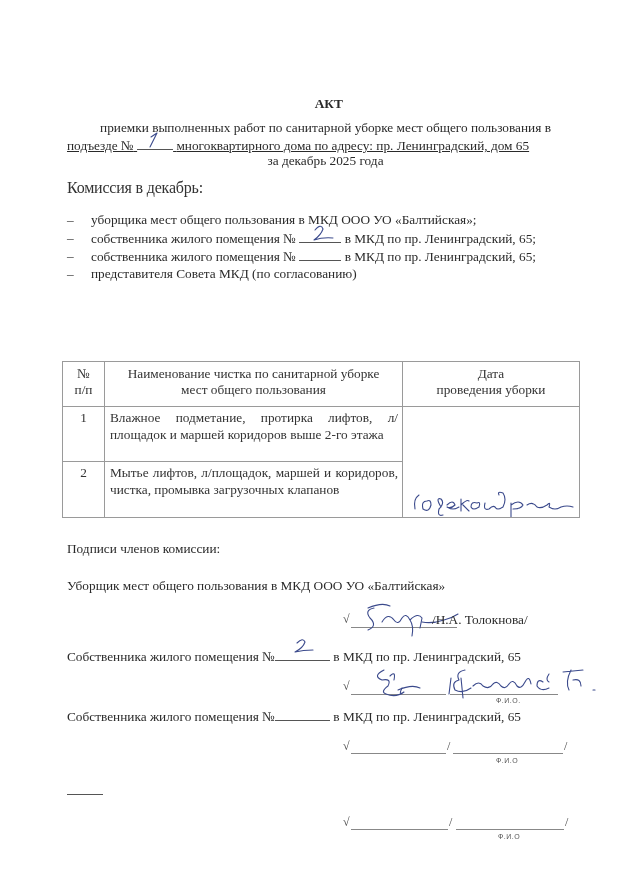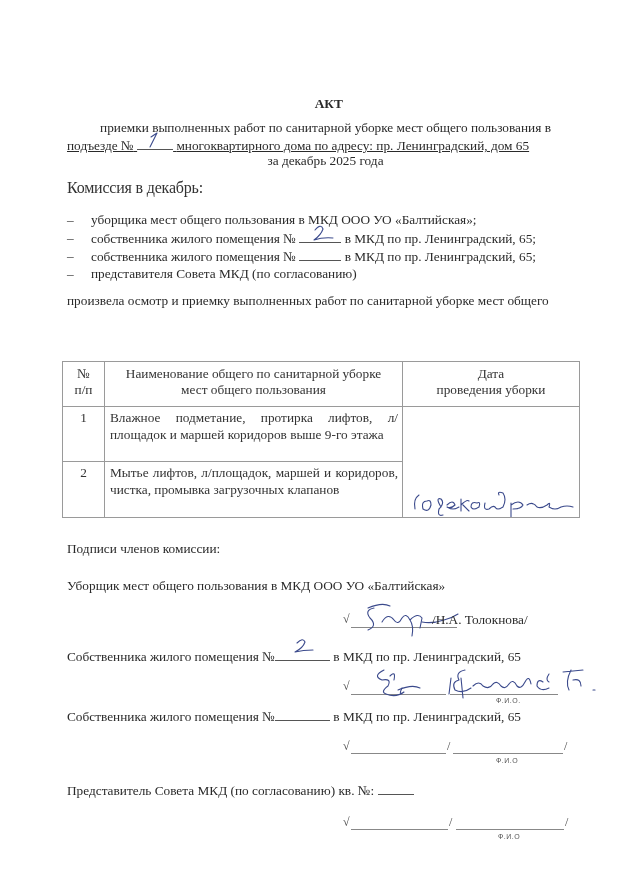--- a/index.html
+++ b/index.html
@@ -77,42 +77,41 @@
       <span>в МКД по пр. Ленинградский, 65;</span>
     </span>
   </div>
   <div class="list-item" style="top:54px;">
     <span class="dash">–</span>
     <span class="txt">представителя Совета МКД (по согласованию)</span>
   </div>
 </div>
 
 <div class="abs t13 para">
-  <div>произвела осмотр и приемку выполненных работ по санитарной уборке мест общего</div>
 </div>
 
 <table>
   <tbody>
       <tr>
     <th class="c1">
       <div>№</div>
       <div>п/п</div>
     </th>
     <th class="c2">
-      <div>Наименование общего по санитарной уборке</div>
+      <div>Наименование чистка по санитарной уборке</div>
       <div>мест общего пользования</div>
     </th>
     <th class="c3">
       <div>Дата</div>
       <div>проведения уборки</div>
     </th>
   </tr>
   <tr style="height:55px;">
     <td class="num c1">1</td>
-    <td class="desc c2">Влажное подметание, протирка лифтов, л/площадок и маршей коридоров выше 9-го этажа</td>
+    <td class="desc c2">Влажное подметание, протирка лифтов, л/площадок и маршей коридоров выше 2-го этажа</td>
     <td class="c3" rowspan="2" style="position:relative; vertical-align:bottom;">
       <svg width="168" height="30" style="display:block; margin-left:8px; margin-bottom:0px;">
 
         <path class="ink" d="M4 22 Q2 12 8 8"></path>
         <path class="ink" d="M16 14 Q10 14 12 22 Q18 26 20 18 Q20 12 16 14"></path>
         <path class="ink" d="M30 20 Q24 10 30 12 Q34 16 28 22 Q26 30 32 28"></path>
         <path class="ink" d="M36 18 Q42 12 44 18 Q40 22 36 20 Q42 24 48 20"></path>
         <path class="ink" d="M50 12 L50 24 M50 18 Q56 12 58 14 M52 18 L58 24"></path>
         <path class="ink" d="M66 16 Q60 14 60 20 Q62 24 68 20 Q70 14 66 16"></path>
         <path class="ink" d="M74 16 Q72 24 78 22 Q82 18 84 20 Q86 24 92 20 Q96 12 92 6 Q86 4 88 8"></path>
@@ -173,21 +172,20 @@
 </div>
 
 <span class="sym" style="left:343px; top:739px;">√</span>
 <div class="sig-line" style="left:351px; top:753px; width:95px;"></div>
 <span class="sym" style="left:447px; top:739px;">/</span>
 <div class="sig-line" style="left:453px; top:753px; width:110px;"></div>
 <span class="sym" style="left:564px; top:739px;">/</span>
 <span class="fio" style="left:496px; top:757px;">Ф.И.О</span>
 
 <div class="abs t13" style="top:782px; left:67px;">
-  <span>Представитель   Совета МКД (по согласованию) кв. №:</span>
   <span class="blank" style="width:36px;"></span>
 </div>
 
 <span class="sym" style="left:343px; top:815px;">√</span>
 <div class="sig-line" style="left:351px; top:829px; width:97px;"></div>
 <span class="sym" style="left:449px; top:815px;">/</span>
 <div class="sig-line" style="left:456px; top:829px; width:108px;"></div>
 <span class="sym" style="left:565px; top:815px;">/</span>
 <span class="fio" style="left:498px; top:833px;">Ф.И.О</span>
 

